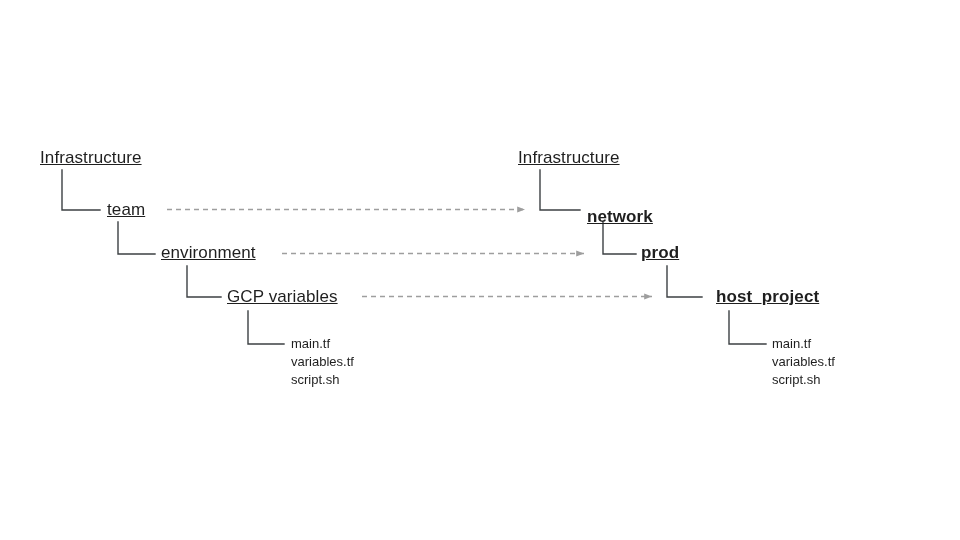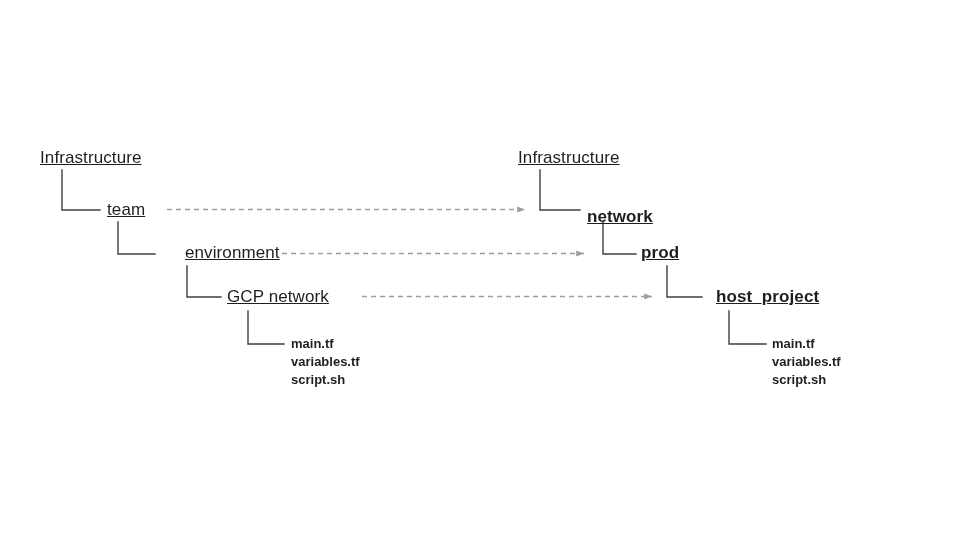--- a/index.html
+++ b/index.html
@@ -42,31 +42,31 @@
     text-decoration: underline;
   }
   .node-label.bold {
     font-weight: 700;
   }
   .file-list {
     position: absolute;
     white-space: nowrap;
     font-size: 13px;
     line-height: 18px;
-    font-weight: 700;
+    font-weight: 400;
     color: #1f1f1f;
   }
   .file-list div {
     white-space: nowrap;
   }
 
   
   #lbl-l0 { left: 40px;  top: 149px; }
   #lbl-l1 { left: 107px; top: 201px; }
-  #lbl-l2 { left: 161px; top: 244px; margin-left: 24px; }
+  #lbl-l2 { left: 161px; top: 244px; }
   #lbl-l3 { left: 227px; top: 288px; }
   #files-left { left: 291px; top: 335px; }
 
   
   #lbl-r0 { left: 518px; top: 149px; }
   #lbl-r1 { left: 587px; top: 201px; margin-top: 7px; }
   #lbl-r2 { left: 641px; top: 244px; text-align: center; }
   #lbl-r3 { left: 716px; top: 288px; }
   #files-right { left: 772px; top: 335px; }
 </style>
@@ -114,21 +114,21 @@
 
     <line x1="362" y1="296.5" x2="652" y2="296.5" stroke="#9e9e9e" stroke-width="1.3" stroke-dasharray="5 4" marker-end="url(#arrowhead)"></line>
   </svg>
 
   <div class="node-label" id="lbl-l0">Infrastructure</div>
 
   <div class="node-label" id="lbl-l1">team</div>
 
   <div class="node-label" id="lbl-l2">environment</div>
 
-  <div class="node-label" id="lbl-l3">GCP network</div>
+  <div class="node-label" id="lbl-l3">GCP variables</div>
 
   <div class="file-list" id="files-left">
     <div>main.tf</div>
     <div>variables.tf</div>
     <div>script.sh</div>
   </div>
 
   <div class="node-label" id="lbl-r0">Infrastructure</div>
 
   <div class="node-label bold" id="lbl-r1">network</div>

